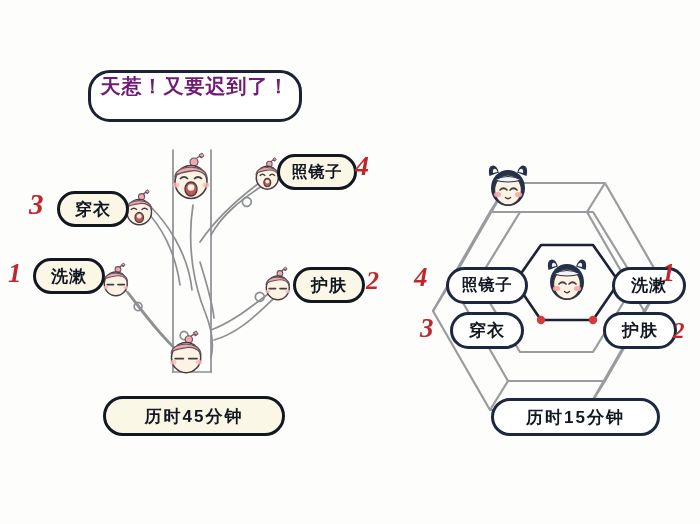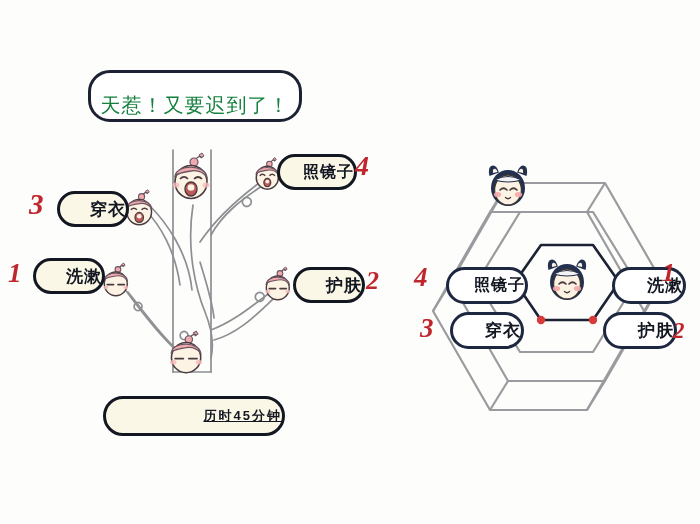--- a/index.html
+++ b/index.html
@@ -15,56 +15,55 @@
   .panel{position:absolute;top:0;height:524px;}
   #panel-left{left:0;width:390px;}
   #panel-right{left:390px;width:310px;}
 
   
   .bubble{
     position:absolute;
     background:#ffffff;
     border:3px solid #1c2233;
     border-radius:22px;
-    display:flex;align-items:flex-end;justify-content:center;
-    color:#15803d;
-    font-weight:normal;
+    display:flex;align-items:flex-start;justify-content:center;
+    color:#701a75;
+    font-weight:bold;
     letter-spacing:1px;
     white-space:nowrap;
     z-index:40;
   }
   .bubble-tail{
     position:absolute;width:0;height:0;z-index:39;
   }
 
   
   .pill{
     position:absolute;
-    display:flex;align-items:center;justify-content:flex-end;
+    display:flex;align-items:center;justify-content:center;
     border-radius:999px;
     font-weight:bold;
     white-space:nowrap;
     letter-spacing:1px;
     z-index:45;
   }
   .pill-cream{
     background:#fbf7e6;
     border:3px solid #121722;
     color:#121722;
   }
   .pill-white{
     background:#ffffff;
     border:3px solid #1d2740;
     color:#121722;
   }
   .pill-sum{
     border-radius:999px;
-    font-size:13px;
+    font-size:17px;
     letter-spacing:2px;
-    text-decoration:underline;
   }
 
   
   .stepnum{
     position:absolute;
     color:#c0272d;
     font-weight:bold;
     font-style:italic;
     font-family:"Liberation Serif","DejaVu Serif",serif;
     z-index:46;
@@ -335,15 +334,18 @@
       <span>3</span>
     </div>
 
     <div class="pill pill-white" style="left:56px;top:267px;width:76px;height:31px;font-size:16px;">
       <span>照镜子</span>
     </div>
     <div class="stepnum" style="left:24px;top:262px;font-size:27px;">
       <span>4</span>
     </div>
 
+    <div class="pill pill-white pill-sum" style="left:101px;top:398px;width:163px;height:32px;">
+      <span>历时15分钟</span>
+    </div>
   </div>
 
 </div>
 
 </body></html>

